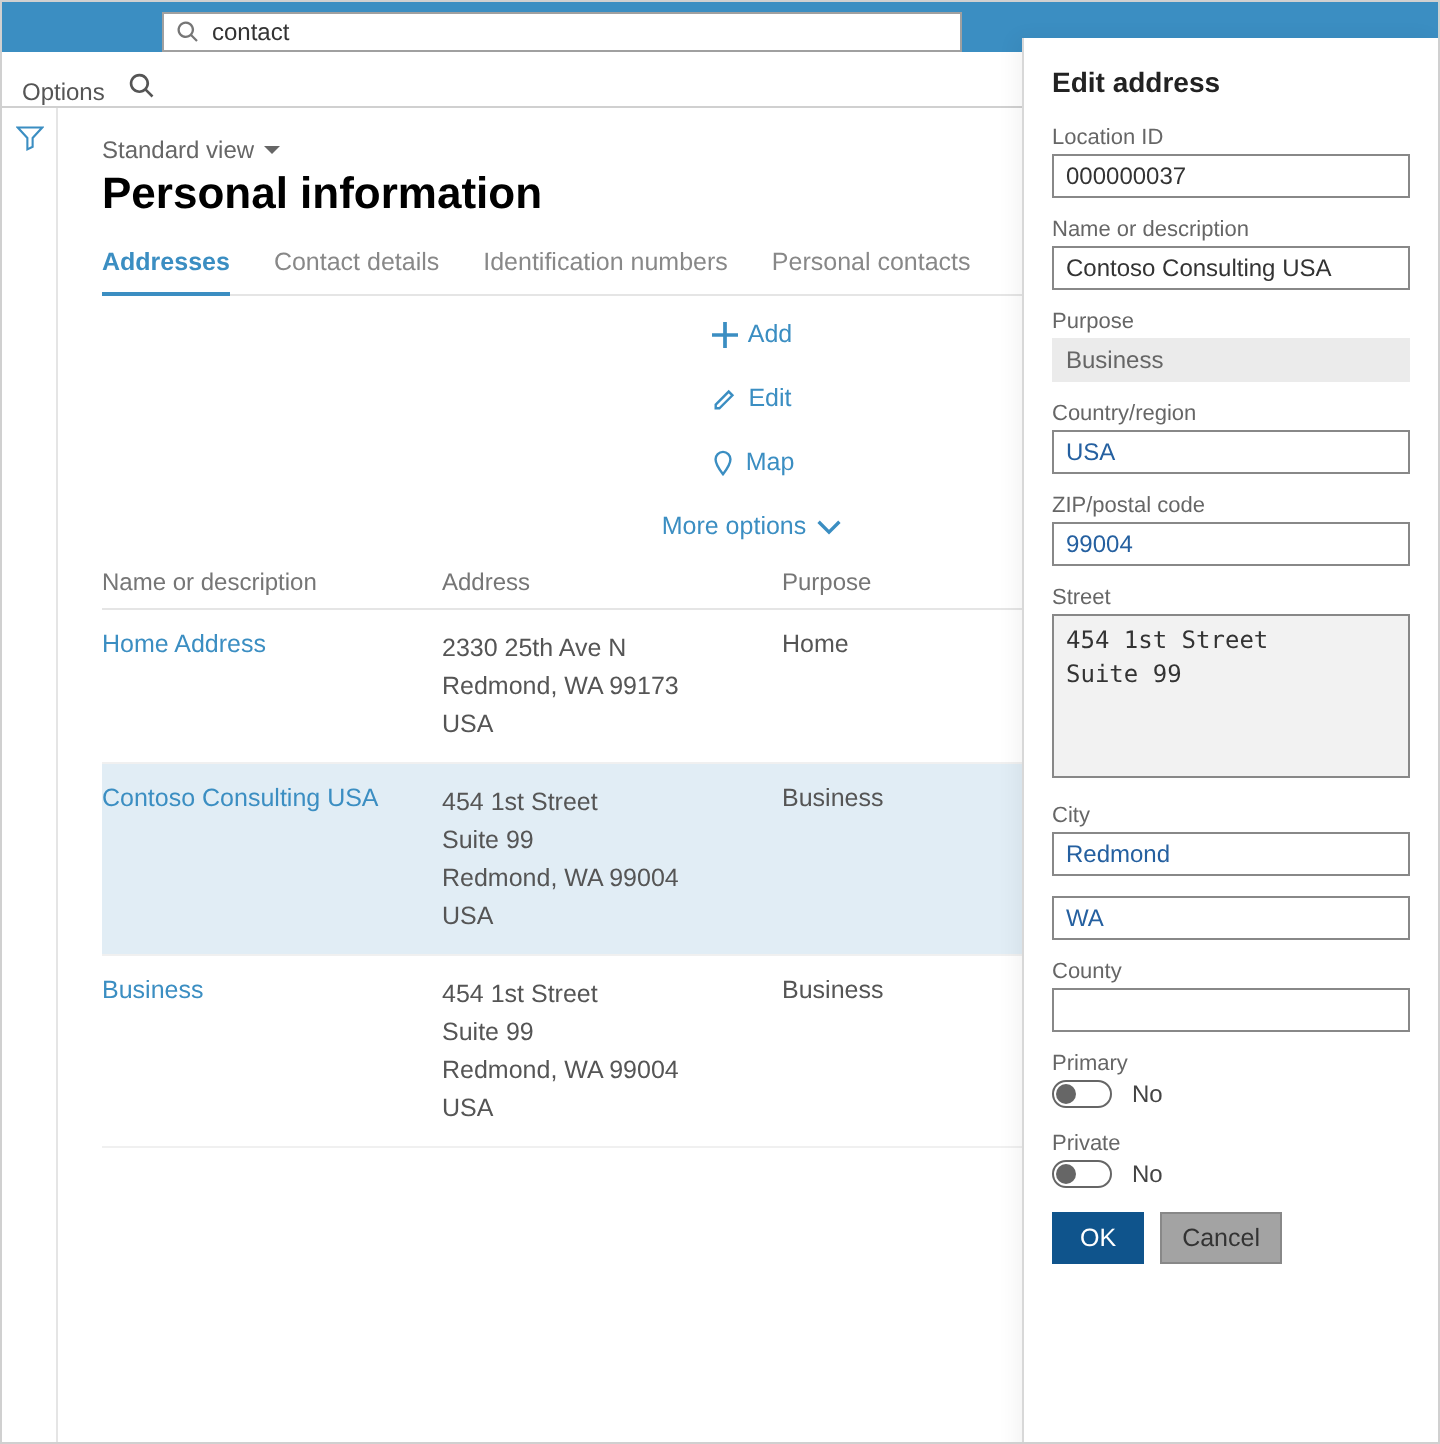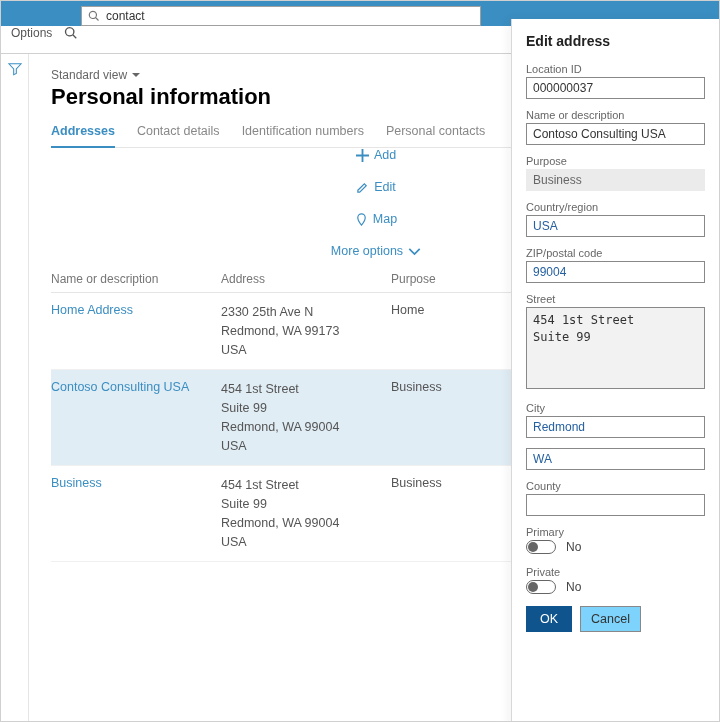--- a/index.html
+++ b/index.html
@@ -1,31 +1,31 @@
 <!DOCTYPE html>
 <html><head>
 <meta charset="utf-8">
 <style>
   * { box-sizing: border-box; margin: 0; padding: 0; }
   body { font-family: "Segoe UI", Arial, sans-serif; font-size: 13px; color: #3a3a3a; background: #fff; width: 720px; height: 722px; overflow: hidden; position: relative; border:1px solid #d0d0d0;}
   .topbar { height: 25px; background: #3b8ec2; display:flex; align-items:flex-end; padding-left: 80px;}
   .search-wrap { flex:1; max-width: 400px; height: 20px; background:#fff; border:1px solid #a0a0a0; display:flex; align-items:center; padding:0 6px;}
   .search-wrap svg { width:12px; height:12px; fill:#767676; margin-right:6px;}
   .search-wrap input { border:none; outline:none; flex:1; font-size:12px; color:#333;}
-  .cmdbar { height: 28px; border-bottom:1px solid #d0d0d0; display:flex; align-items:flex-start; padding-left:10px; gap:12px; font-size:12px; color:#555;}
+  .cmdbar { height: 28px; border-bottom:1px solid #d0d0d0; display:flex; align-items:flex-end; padding-left:10px; gap:12px; font-size:12px; color:#555;}
   .cmdbar .cmd-item { cursor:pointer; }
   .cmdbar svg { width:14px; height:14px; fill:#555;}
   .body-area { display:flex; height: calc(100% - 53px);}
   .filter-rail { width: 28px; border-right:1px solid #e5e5e5; display:flex; justify-content:center; padding-top:8px;}
   .filter-rail svg { width:14px; height:14px; stroke:#3b8ec2; fill:none; stroke-width:1.2;}
   .main { flex:1; padding: 14px 18px 0 22px; overflow:hidden; position:relative;}
   .view-label { font-size:12px; color:#666; display:flex; align-items:center; gap:4px; margin-bottom:2px;}
   .view-label svg{width:10px;height:10px; fill:#666;}
   h1.page-title { font-size:22px; font-weight:700; color:#000000; margin-bottom:14px;}
-  .tabs { display:flex; gap:22px; border-bottom:1px solid #e5e5e5; font-size:12.5px; color:#888; }
+  .tabs { display:flex; gap:22px; border-bottom:1px solid #e5e5e5; font-size:12.5px; color:#888; margin-bottom:12px;}
   .tab { padding-bottom:8px; cursor:pointer;}
   .tab.active { color:#3b8ec2; font-weight:600; border-bottom:2px solid #3b8ec2; margin-bottom:-1px;}
   .toolbar { display:flex; gap:18px; align-items:center; color:#3b8ec2; font-size:12.5px; margin-bottom:14px;flex-direction:column;}
   .tool-btn { display:flex; align-items:center; gap:5px; cursor:pointer;}
   .tool-btn svg{width:13px;height:13px; fill:none; stroke:#3b8ec2; stroke-width:1.3;}
   .tool-btn .plus{stroke:none; fill:#3b8ec2;}
   .grid-header { display:grid; grid-template-columns: 170px 170px 90px; color:#767676; font-size:12px; padding-bottom:6px; border-bottom:1px solid #e5e5e5;}
   .grid-row { display:grid; grid-template-columns: 170px 170px 90px; padding:10px 0; border-bottom:1px solid #f0f0f0; font-size:12.5px;}
   .grid-row.selected { background:#e1edf5;}
   .grid-row .name { color:#3b8ec2; cursor:pointer;}
@@ -38,21 +38,21 @@
   .field-input { width:100%; height:22px; border:1px solid #888; padding:0 6px; font-size:12px; color:#333; margin-bottom:10px;}
   .field-input.link { color:#2560a0;}
   .field-readonly { width:100%; min-height:22px; background:#ebebeb; border:1px solid #ebebeb; padding:3px 6px; font-size:12px; color:#666; margin-bottom:10px;}
   .field-textarea { width:100%; height:82px; border:1px solid #888; padding:4px 6px; font-size:12px; color:#333; margin-bottom:10px; background:#f2f2f2; resize:none; line-height:1.4;}
   .toggle-row { display:flex; align-items:center; gap:10px; margin-bottom:12px; margin-top:2px;}
   .toggle { width:30px; height:14px; border:1px solid #666; border-radius:8px; position:relative; background:#fff; cursor:pointer;}
   .toggle::after { content:""; position:absolute; left:1px; top:1px; width:10px; height:10px; background:#666; border-radius:50%;}
   .toggle-label { font-size:12px; color:#444;}
   .panel-footer { display:flex; gap:8px; margin-top:0;}
   .btn-ok { background:#0f548c; color:#fff; border:none; height:26px; padding:0 14px; font-size:12.5px; cursor:pointer;}
-  .btn-cancel { background:#7dd3fc; color:#333; border:1px solid #888; height:26px; padding:0 10px; font-size:12.5px; cursor:pointer;}
+  .btn-cancel { background:#a3a3a3; color:#333; border:1px solid #888; height:26px; padding:0 10px; font-size:12.5px; cursor:pointer;}
   .grid-body { }
 </style>
 </head>
 <body>
 
 <div class="topbar">
   <div class="search-wrap">
     <svg viewBox="0 0 16 16">
         <path d="M6.5 1a5.5 5.5 0 014.38 8.83l3.65 3.64-1.06 1.06-3.64-3.65A5.5 5.5 0 116.5 1zm0 1.5a4 4 0 100 8 4 4 0 000-8z"></path>
       </svg>

